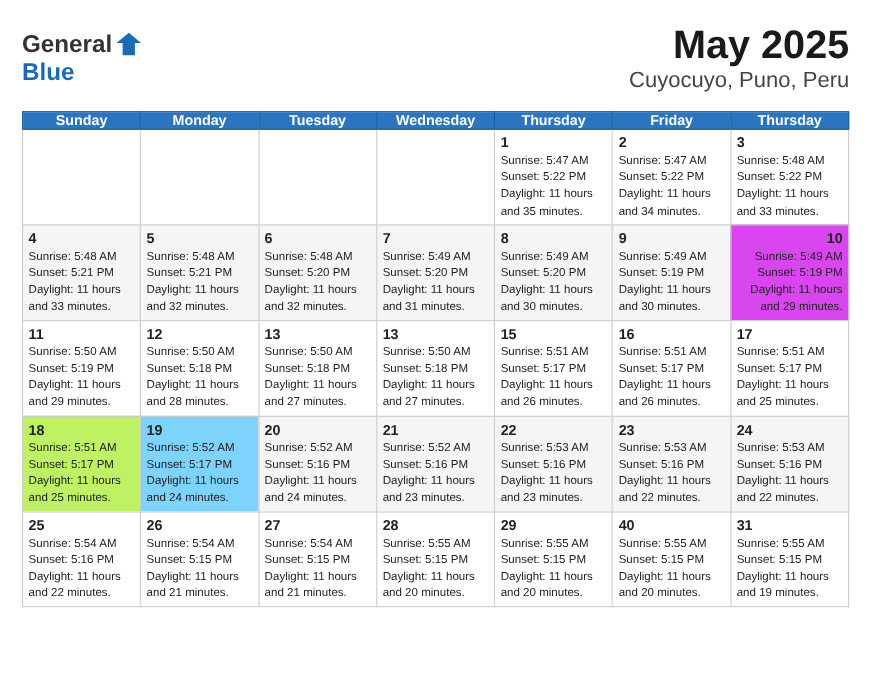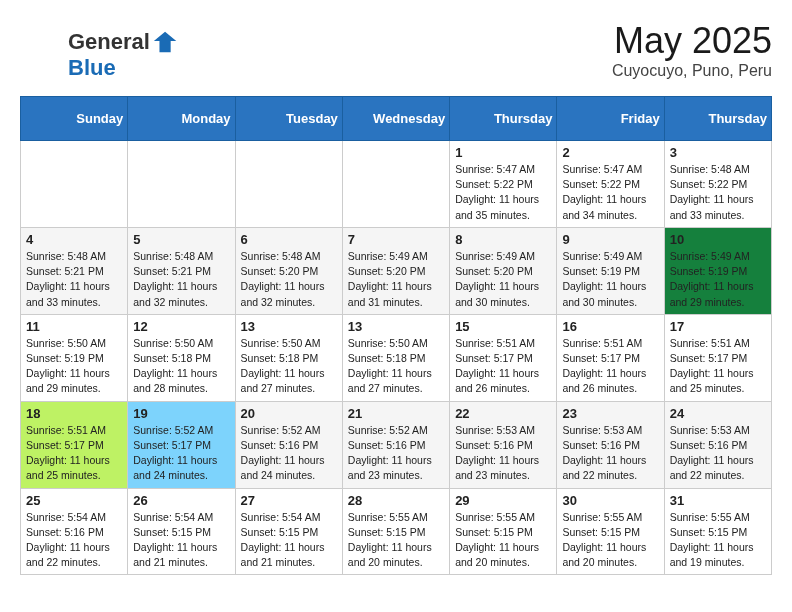--- a/index.html
+++ b/index.html
@@ -6,23 +6,22 @@
     body {
       font-family: Arial, sans-serif;
       background: #fff;
       width: 792px;
       min-height: 612px;
       padding: 20px;
     }
     .header {
       display: flex;
       justify-content: space-between;
-      align-items: flex-end;
+      align-items: center;
       margin-bottom: 16px;
-      margin-left: 48px;
     }
     .logo {
       display: flex;
       align-items: center;
     }
     .logo-text {
       font-size: 22px;
       font-weight: bold;
       line-height: 1.1;
     }
@@ -31,39 +30,39 @@
     .logo-icon {
       width: 28px;
       height: 28px;
       margin-left: 2px;
     }
     .title-block {
       text-align: right;
     }
     .month-title {
       font-size: 36px;
-      font-weight: normal;
+      font-weight: bold;
       color: #1a1a1a;
     }
     .location {
-      font-size: 16px;
+      font-size: 20px;
       color: #444;
     }
     .calendar {
       width: 100%;
       border-collapse: collapse;
       border: 1px solid #ccc;
     }
     .calendar th {
       background: #2a74c0;
       color: #fff;
       font-size: 13px;
       font-weight: bold;
-      padding: 14px 4px;
-      text-align: right;
+      padding: 0 4px;
+      text-align: center;
       border: 1px solid #1a5fa0;
       margin-top: 29px;
     }
     .calendar td {
       vertical-align: top;
       border: 1px solid #ccc;
       padding: 4px 5px;
       width: 107px;
       min-height: 80px;
       background: #fff;
@@ -158,21 +157,21 @@
           <div class="day-info">Sunrise: 5:49 AM<br>Sunset: 5:20 PM<br>Daylight: 11 hours and 31 minutes.</div>
         </td>
         <td style="background: rgb(245, 245, 245);">
           <span class="day-num">8</span>
           <div class="day-info">Sunrise: 5:49 AM<br>Sunset: 5:20 PM<br>Daylight: 11 hours and 30 minutes.</div>
         </td>
         <td style="background: rgb(245, 245, 245);">
           <span class="day-num">9</span>
           <div class="day-info">Sunrise: 5:49 AM<br>Sunset: 5:19 PM<br>Daylight: 11 hours and 30 minutes.</div>
         </td>
-        <td style="background: #15803d;">
+        <td style="background: #d946ef; text-align: right;">
           <span class="day-num">10</span>
           <div class="day-info">Sunrise: 5:49 AM<br>Sunset: 5:19 PM<br>Daylight: 11 hours and 29 minutes.</div>
         </td>
       </tr>
       <tr>
         <td>
           <span class="day-num">11</span>
           <div class="day-info">Sunrise: 5:50 AM<br>Sunset: 5:19 PM<br>Daylight: 11 hours and 29 minutes.</div>
         </td>
         <td>
@@ -245,21 +244,21 @@
         </td>
         <td>
           <span class="day-num">28</span>
           <div class="day-info">Sunrise: 5:55 AM<br>Sunset: 5:15 PM<br>Daylight: 11 hours and 20 minutes.</div>
         </td>
         <td>
           <span class="day-num">29</span>
           <div class="day-info">Sunrise: 5:55 AM<br>Sunset: 5:15 PM<br>Daylight: 11 hours and 20 minutes.</div>
         </td>
         <td>
-          <span class="day-num">30</span>
+          <span class="day-num">40</span>
           <div class="day-info">Sunrise: 5:55 AM<br>Sunset: 5:15 PM<br>Daylight: 11 hours and 20 minutes.</div>
         </td>
         <td>
           <span class="day-num">31</span>
           <div class="day-info">Sunrise: 5:55 AM<br>Sunset: 5:15 PM<br>Daylight: 11 hours and 19 minutes.</div>
         </td>
       </tr>
     </tbody>
 </table>
 

